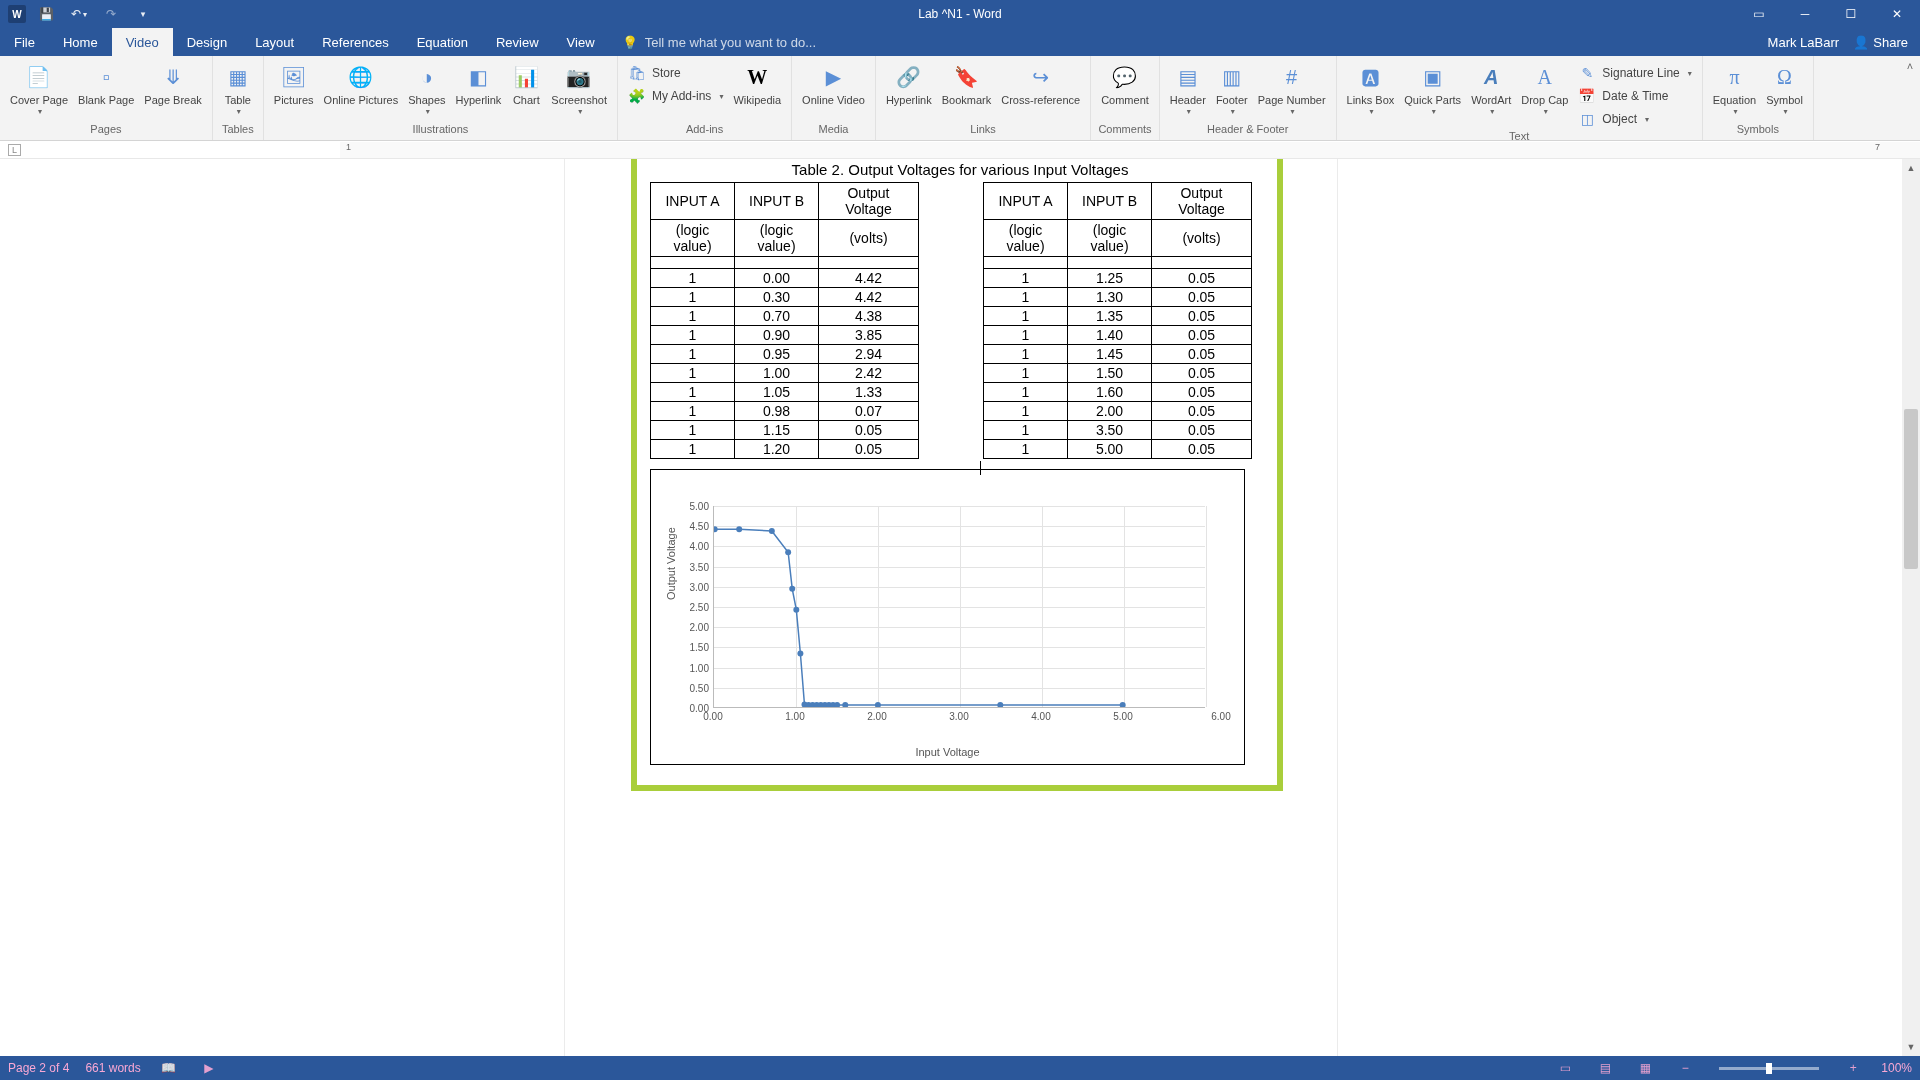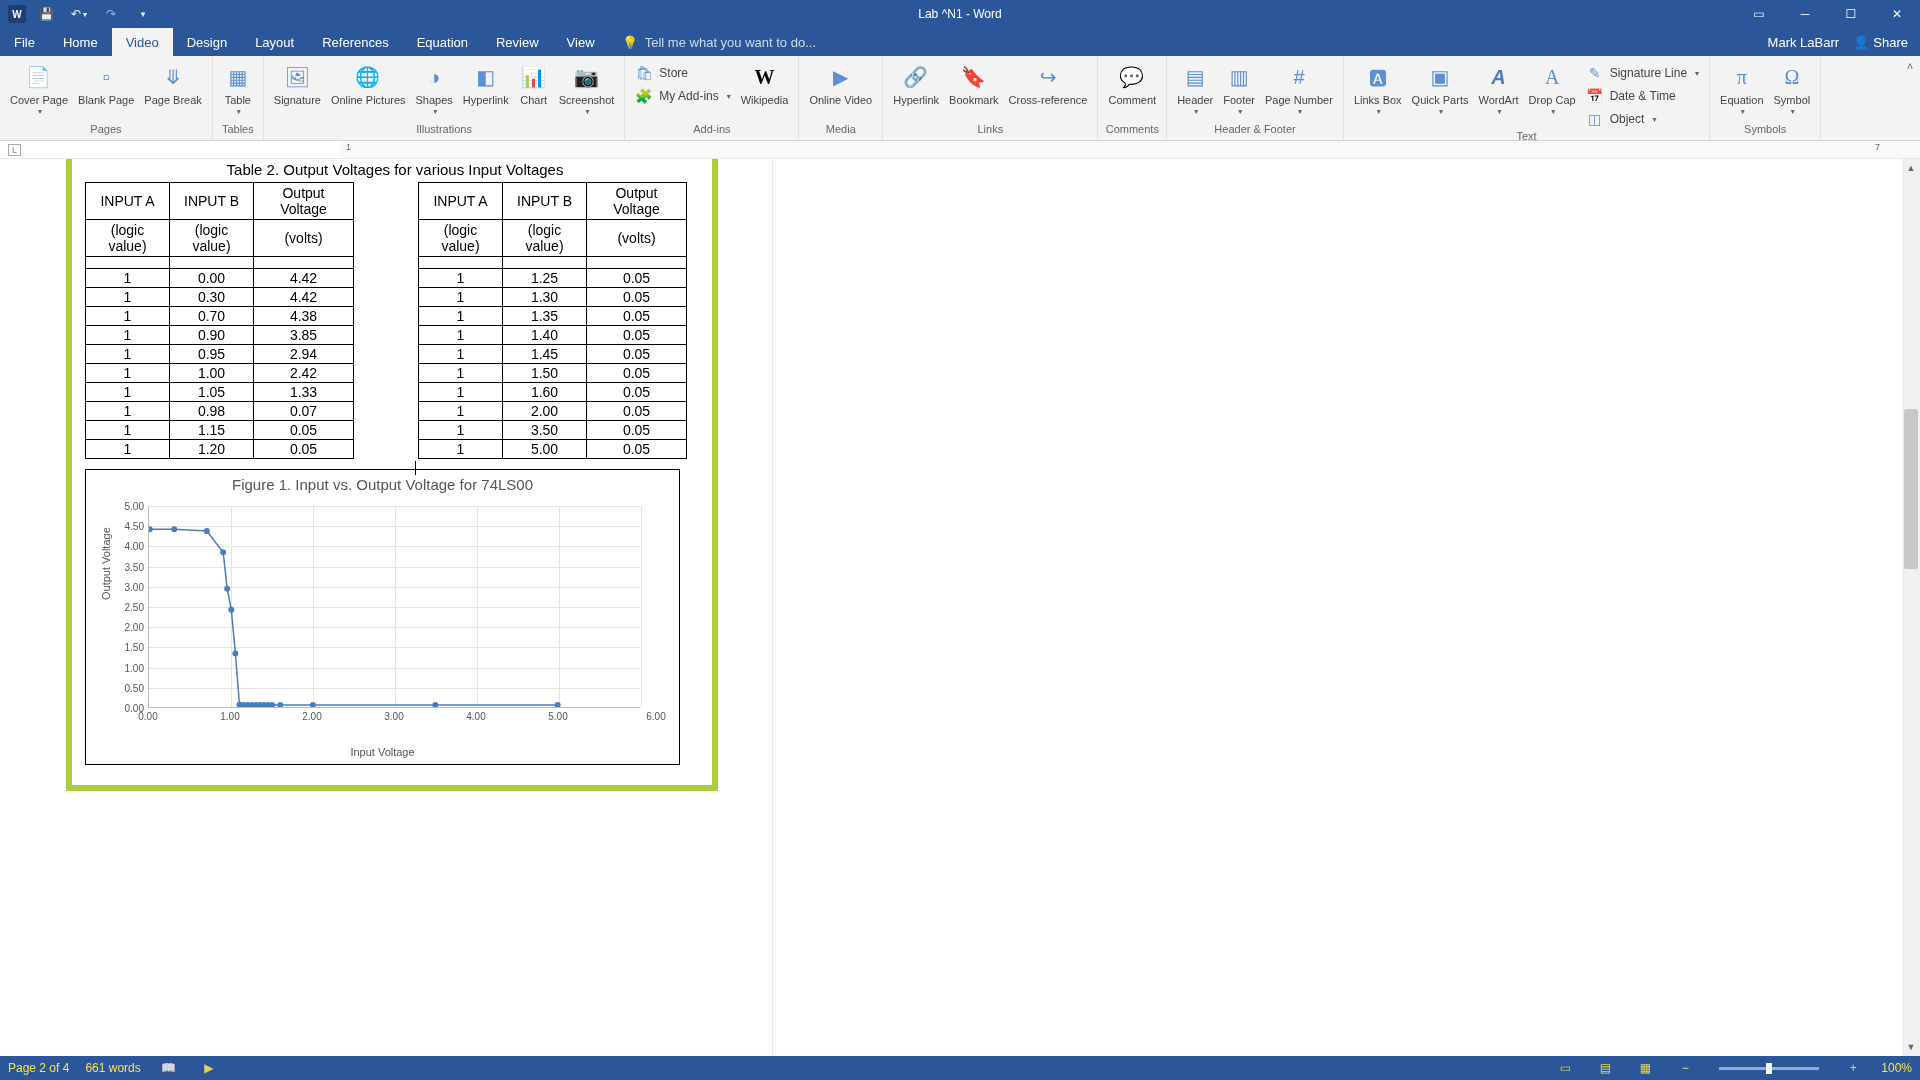--- a/index.html
+++ b/index.html
@@ -33,21 +33,21 @@
 .rbtn-side .ico-sm { width: 18px; height: 18px; display: flex; align-items: center; justify-content: center; font-size: 14px; color: #5b8fd6; }
 .rgroup-col { display: flex; flex-direction: column; gap:1px; padding-top:2px;}
 .rgroup-label { font-size: 11px; color: #666; height: 15px; }
 
 
 .ruler-area { height: 18px; background: #fff; border-bottom: 1px solid #e8e8e8; display: flex; align-items: center; position: relative; }
 .ruler-corner { width: 340px; display:flex; align-items:center; padding-left:8px; color:#888; font-size:10px;}
 .ruler-h { flex: 1; height: 16px; background: #f9f9f9; position: relative; font-size: 9px; color: #666; }
 
 
-.doc-area { position: absolute; top: 159px; bottom: 24px; left: 0; right: 18px; background: #fff; overflow: hidden; display: flex; justify-content: flex-start; }
+.doc-area { position: absolute; top: 159px; bottom: 24px; left: 0; right: 18px; background: #fff; overflow: hidden; display: flex; justify-content: center; }
 .page { width: 772px; min-height: 900px; background: #fff; box-shadow: 0 0 0 1px rgba(0,0,0,.08); position: relative; }
 .green-frame { position: absolute; left: 66px; top: -14px; width: 652px; height: 646px; border: 6px solid #a9ce3b; }
 .doc-content { position: absolute; left: 85px; top: 2px; width: 620px; font-family: "Times New Roman", serif; color: #000; }
 .tbl-title { text-align: center; font-size: 15px; margin-bottom: 4px; }
 .tables-row { display: flex; gap: 64px; }
 table.data { border-collapse: collapse; font-size: 14px; }
 table.data td, table.data th { border: 1px solid #000; padding: 0 6px; text-align: center; font-weight: 400; height: 19px; }
 table.data th { border-bottom-width: 1px; padding: 2px 6px; }
 table.data thead tr:first-child th { border-bottom: 0; }
 table.data thead tr:last-child th { border-top: 0; font-style: normal; }
@@ -68,21 +68,21 @@
 .pt { fill: #4a7ebb; }
 .ln { stroke: #4a7ebb; stroke-width: 1.5; fill: none; }
 .cursor-caret{position:absolute; width:1px; height:14px; background:#000; left:415px; top:302px;}
 
 
 .vscroll { position: absolute; right: 0; top: 159px; bottom: 24px; width: 18px; background: #f0f0f0; }
 .vscroll-thumb { position: absolute; left: 2px; right: 2px; top: 250px; height: 160px; background: #c8c8c8; border-radius: 2px; }
 .vscroll-arrow{position:absolute;left:0;right:0;height:18px;display:flex;align-items:center;justify-content:center;color:#666;font-size:9px;}
 
 
-.statusbar { position: absolute; bottom: 0; left: 0; right: 0; height: 24px; background: #2b579a; color: #fde047; font-size: 12px; display: flex; align-items: center; padding: 0 8px; gap: 16px; }
+.statusbar { position: absolute; bottom: 0; left: 0; right: 0; height: 24px; background: #2b579a; color: #f9a8d4; font-size: 12px; display: flex; align-items: center; padding: 0 8px; gap: 16px; }
 .statusbar .spacer { flex: 1; }
 .status-btn { width: 24px; height: 18px; display: flex; align-items: center; justify-content: center; opacity: .9; }
 .zoom-slider { width: 100px; height: 3px; background: rgba(255,255,255,.5); position: relative; margin: 0 6px; }
 .zoom-slider::after { content: ""; position: absolute; left: 50%; top: -4px; width: 6px; height: 11px; background: #fff; transform: translateX(-50%); }
 
 .caret{font-size:8px; margin-left:2px; color:#666;}
 </style>
 </head>
 <body>
 
@@ -144,21 +144,21 @@
           <span>Table</span>
           <span class="caret">▾</span>
         </div>
     </div>
     <div class="rgroup-label">Tables</div>
   </div>
   <div class="rgroup">
     <div class="rgroup-row">
       <div class="rbtn">
           <div class="ico">🖼</div>
-          <span>Signature</span>
+          <span>Pictures</span>
         </div>
       <div class="rbtn">
           <div class="ico">🌐</div>
           <span>Online Pictures</span>
         </div>
       <div class="rbtn">
           <div class="ico">◑</div>
           <span>Shapes</span>
           <span class="caret">▾</span>
         </div>
@@ -466,21 +466,20 @@
               </tr>
               <tr>
                 <td>1</td>
                 <td>5.00</td>
                 <td>0.05</td>
               </tr>
             </tbody>
           </table>
       </div>
       <div class="chart-box">
-        <div class="chart-title">Figure 1. Input vs. Output Voltage for 74LS00</div>
         <div class="axis-title-y">Output Voltage</div>
         <div class="axis-title-x">Input Voltage</div>
         <div class="chart-plot" id="plot">
             <div class="chart-grid-h" style="top: 181.8px;"></div>
             <div class="chart-grid-h" style="top: 161.6px;"></div>
             <div class="chart-grid-h" style="top: 141.4px;"></div>
             <div class="chart-grid-h" style="top: 121.2px;"></div>
             <div class="chart-grid-h" style="top: 101px;"></div>
             <div class="chart-grid-h" style="top: 80.8px;"></div>
             <div class="chart-grid-h" style="top: 60.6px;"></div>

